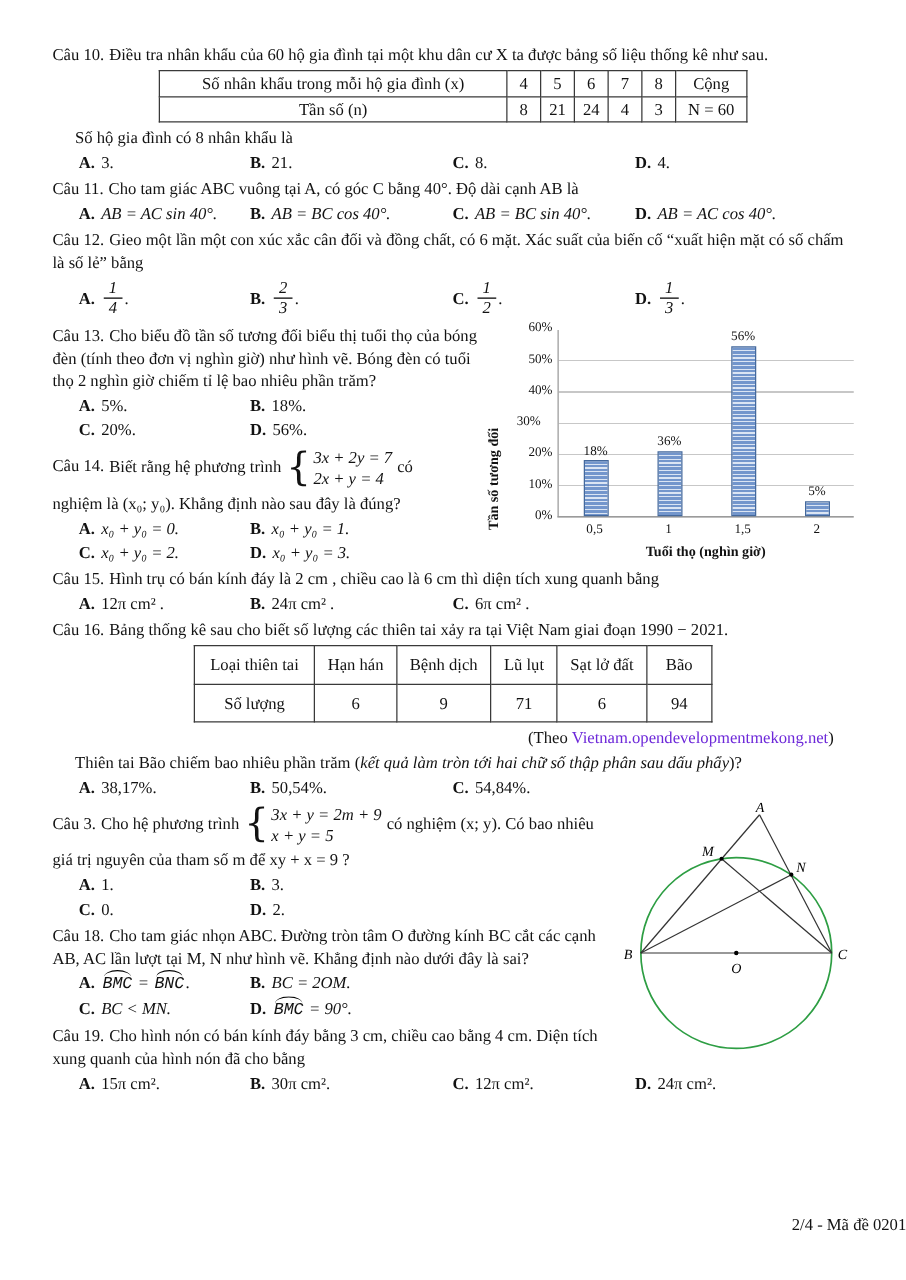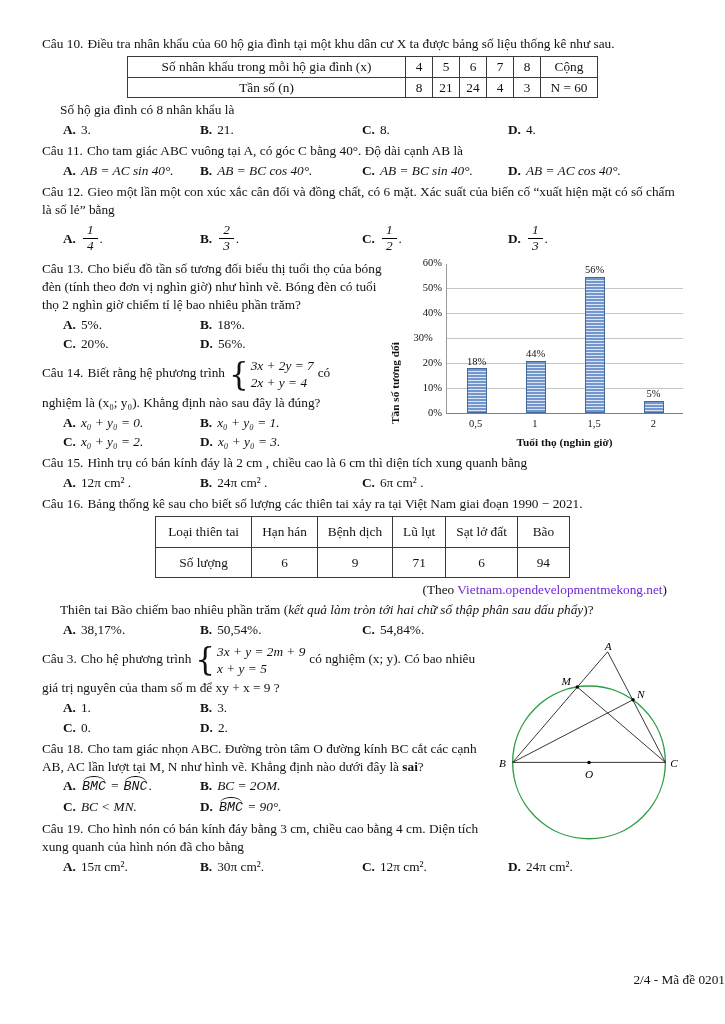--- a/index.html
+++ b/index.html
@@ -14,21 +14,21 @@
     position: relative;
     overflow: hidden;
   }
   .page { padding: 34px 42px 0 42px; }
   section { margin-bottom: 3px; }
   p.line { margin: 1px 0; }
   .qlabel { font-weight: normal; margin-right: 4px; }
   .letter { font-weight: bold; margin-right: 5px; }
   .indent { text-indent: 18px; }
   .math { font-style: italic; }
-  .boldword { font-weight: bold; }
+  .boldword { font-weight: normal; }
 
   
   .opts4 { display: grid; grid-template-columns: 137px 162px 146px auto; padding-left: 21px; margin: 2px 0; }
   .opts2 { display: grid; grid-template-columns: 137px auto; padding-left: 21px; margin: 2px 0; row-gap: 2px; max-width: 420px; }
   .opt { white-space: nowrap; }
 
   
   .optfrac { display: flex; align-items: center; }
   .frac { display: inline-flex; flex-direction: column; text-align: center; vertical-align: middle; font-style: italic; line-height: 1.12; margin: 3px 2px; }
   .frac .fnum { border-bottom: 1px solid #000; padding: 0 4px; }
@@ -186,21 +186,21 @@
             <span class="ytick yt2">20%</span>
             <span class="ytick yt3">30%</span>
             <span class="ytick yt4">40%</span>
             <span class="ytick yt5">50%</span>
             <span class="ytick yt6">60%</span>
             <div class="bar-slot">
                 <span class="bar-label">18%</span>
                 <div class="bar" style="height: 45px;"></div>
               </div>
             <div class="bar-slot">
-                <span class="bar-label">44%</span>
+                <span class="bar-label">36%</span>
                 <div class="bar" style="height: 52.5px;"></div>
               </div>
             <div class="bar-slot">
                 <span class="bar-label">56%</span>
                 <div class="bar" style="height: 140px;"></div>
               </div>
             <div class="bar-slot">
                 <span class="bar-label">5%</span>
                 <div class="bar" style="height: 12.5px;"></div>
               </div>

